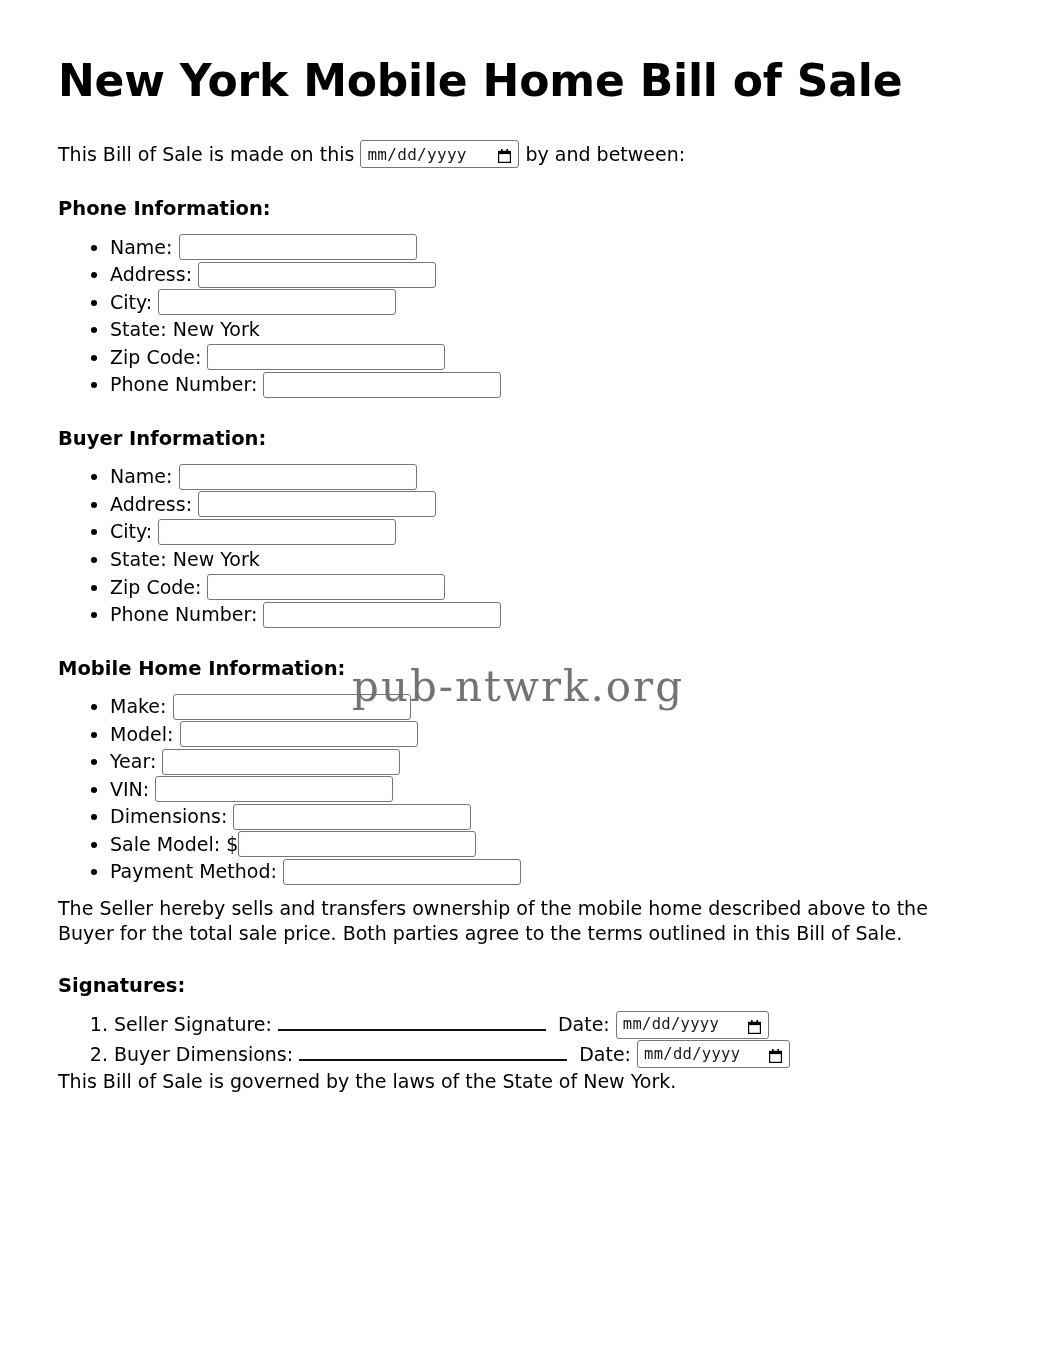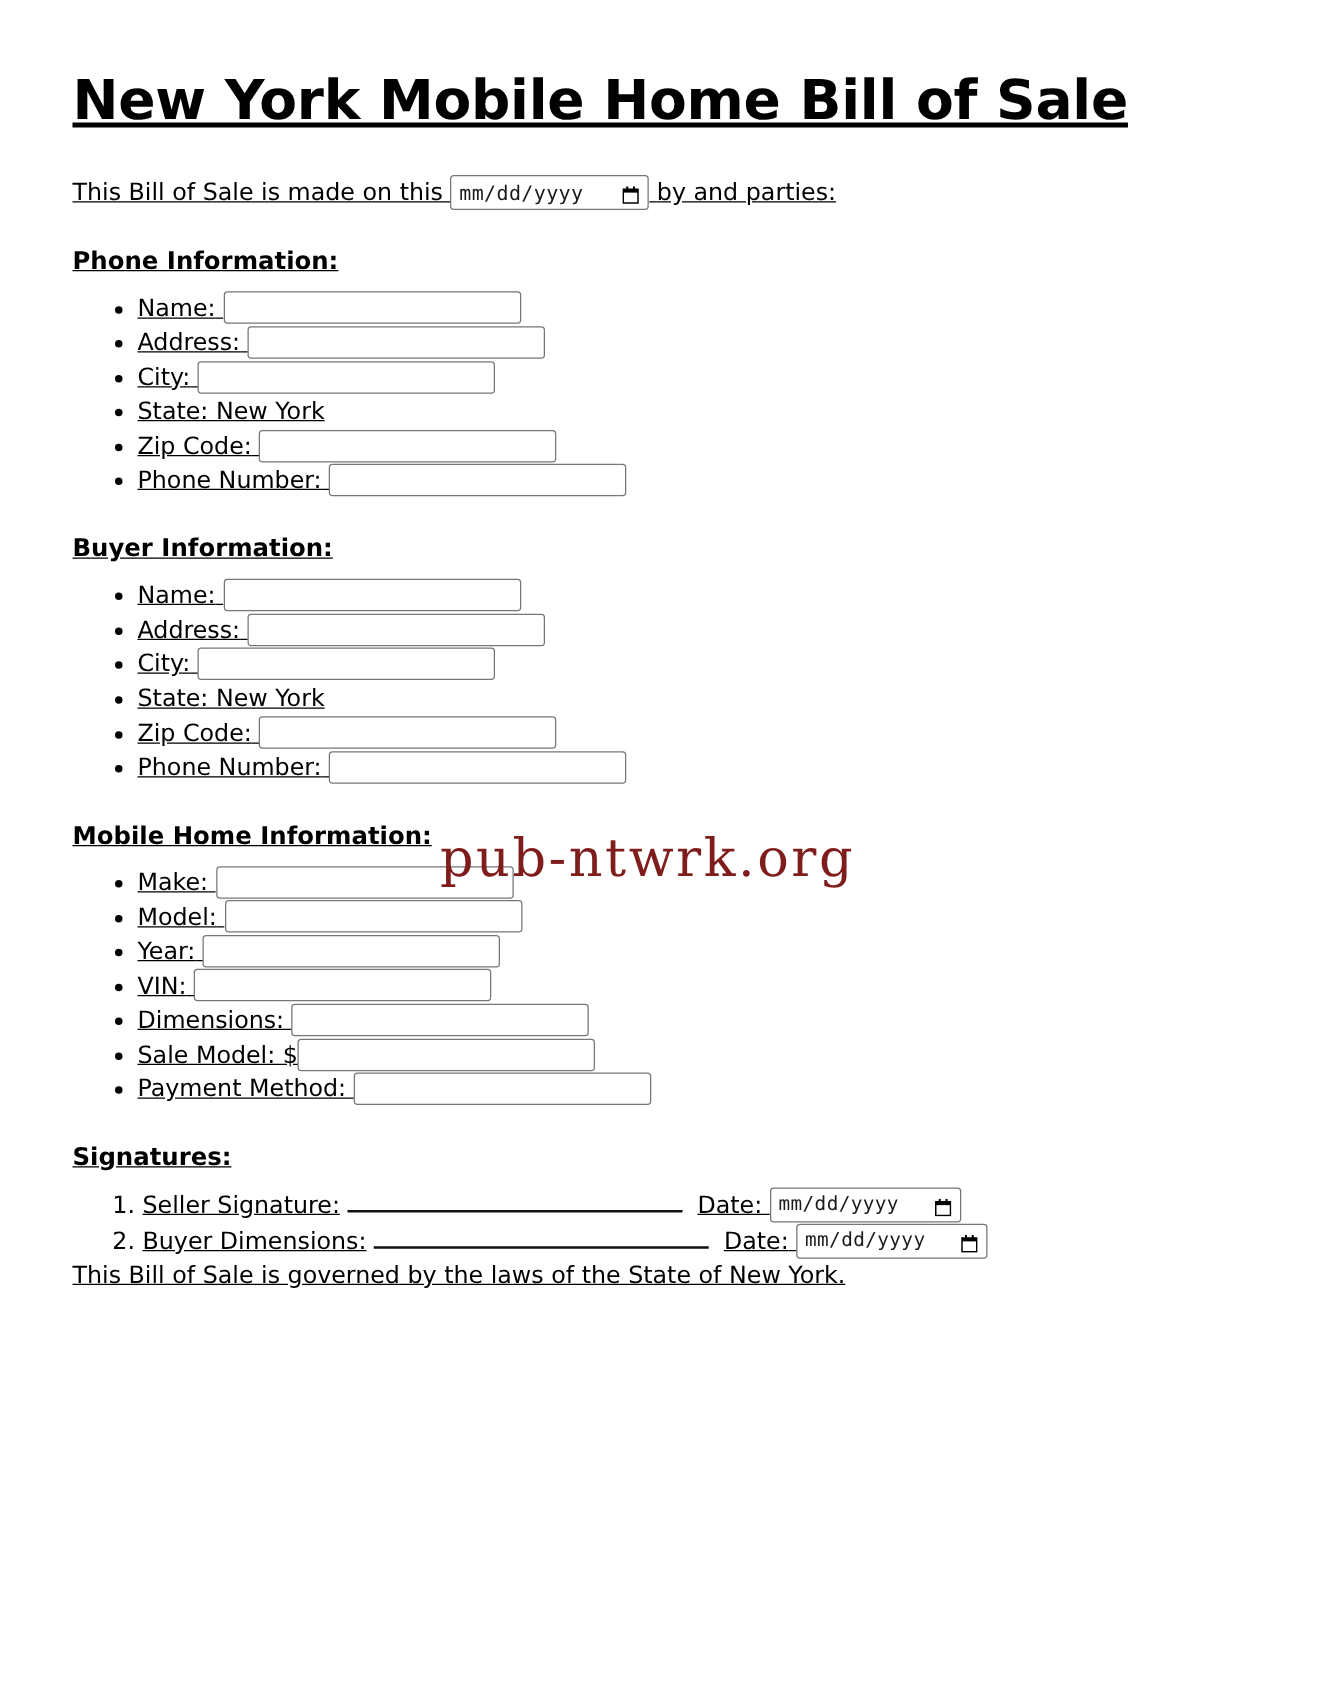--- a/index.html
+++ b/index.html
@@ -15,21 +15,20 @@
     color: #000000;
     overflow: hidden;
     position: relative;
   }
   .page {
     position: relative;
     padding: 56px 34px 0 58px;
     box-sizing: border-box;
     width: 1055px;
     height: 1053px;
-    text-decoration: underline;
   }
 
   h1.doc-title {
     font-size: 44px;
     font-weight: bold;
     line-height: 1.12;
     margin: 0 0 36px 0;
     letter-spacing: -0.2px;
   }
 
@@ -108,21 +107,21 @@
     flex: 0 0 auto;
   }
 
   .watermark {
     position: absolute;
     left: 352px;
     top: 662px;
     font-family: "DejaVu Serif", "Liberation Serif", serif;
     font-size: 42px;
     letter-spacing: 2px;
-    color: #7f1d1d;
+    color: #737373;
     white-space: nowrap;
     pointer-events: none;
     user-select: none;
   }
 
   .sigline {
     display: inline-block;
     border-bottom: 2px solid #111111;
     width: 268px;
     height: 17px;
@@ -148,21 +147,21 @@
       <span class="dateplaceholder">mm/dd/yyyy</span>
       <span class="cal-icon">
         <svg viewBox="0 0 13 14" width="13" height="14" aria-hidden="true">
           <rect x="0.5" y="2.5" width="12" height="11" fill="none" stroke="#000" stroke-width="1.4"></rect>
           <rect x="0.5" y="2.5" width="12" height="2.6" fill="#000"></rect>
           <rect x="3" y="0" width="1.6" height="3.4" fill="#000"></rect>
           <rect x="8.4" y="0" width="1.6" height="3.4" fill="#000"></rect>
         </svg>
       </span>
     </span>
-    <span>by and parties:</span>
+    <span>by and between:</span>
   </p>
 
   <h3 class="section-title">Phone Information:</h3>
   <ul class="fields">
     <li><span>Name:</span>
       <input class="txt" type="text" style=""></li>
     <li><span>Address:</span>
       <input class="txt" type="text" style=""></li>
     <li><span>City:</span>
       <input class="txt" type="text" style=""></li>
@@ -201,20 +200,21 @@
     <li><span>Dimensions:</span>
       <input class="txt" type="text" style=""></li>
   </ul>
 
   <ul class="fields">
     <li><span>Sale Model: $</span><input class="txt" type="text" style=""></li>
     <li><span>Payment Method:</span>
       <input class="txt" type="text" style=""></li>
   </ul>
 
+  <p class="para transfer">The Seller hereby sells and transfers ownership of the mobile home described above to the Buyer for the total sale price. Both parties agree to the terms outlined in this Bill of Sale.</p>
 
   <h3 class="section-title">Signatures:</h3>
   <ol class="sig-list">
     <li>
       <span>Seller Signature:</span><span class="sigline"></span><span class="sig-date-label">Date:</span>
       <span class="datebox sig">
         <span class="dateplaceholder">mm/dd/yyyy</span>
         <span class="cal-icon">
           <svg viewBox="0 0 13 14" width="13" height="14" aria-hidden="true">
             <rect x="0.5" y="2.5" width="12" height="11" fill="none" stroke="#000" stroke-width="1.4"></rect>

